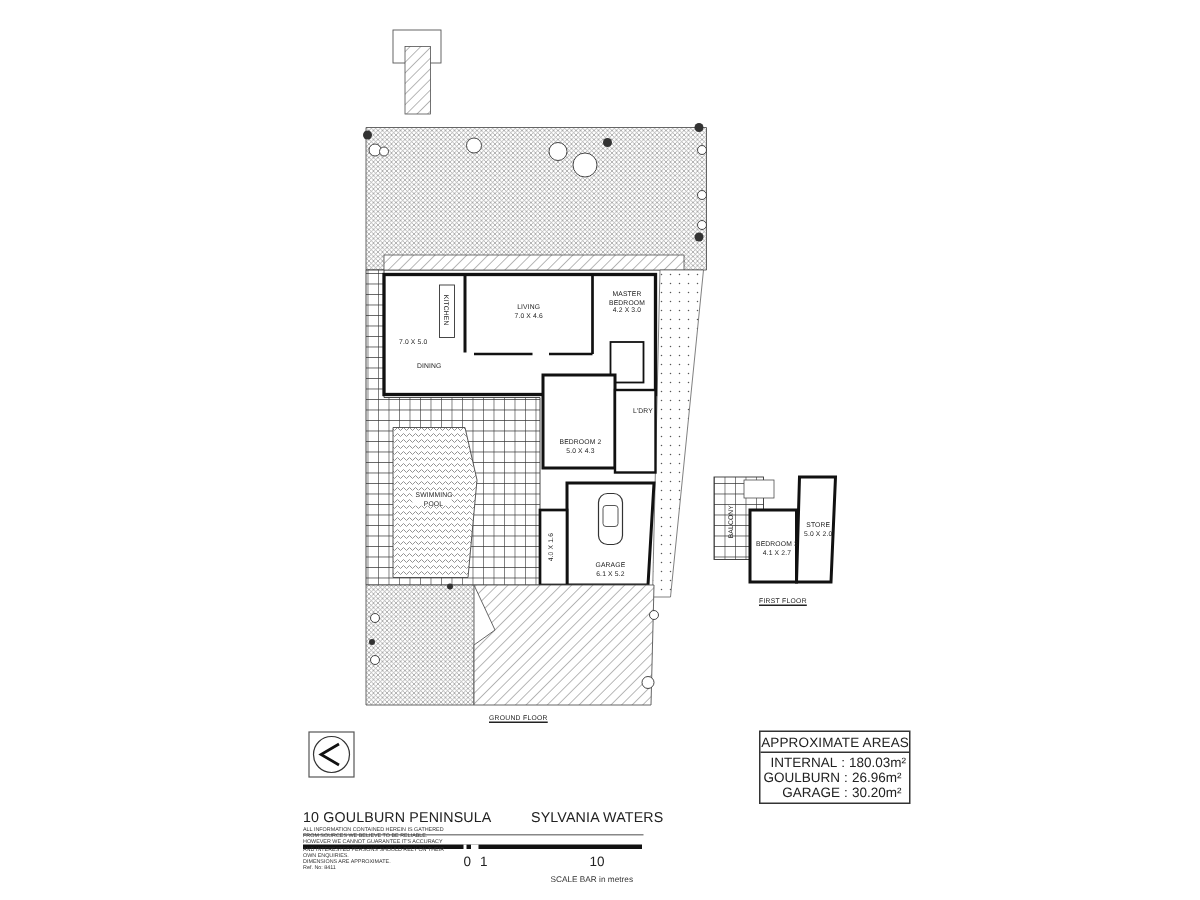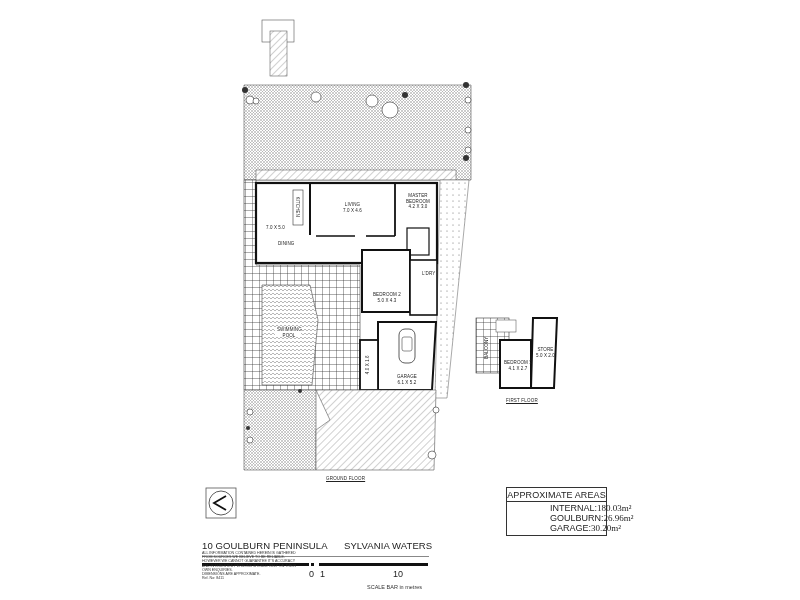--- a/index.html
+++ b/index.html
@@ -2,26 +2,26 @@
 <html><head>
   <meta charset="utf-8">
   <style>
     html, body { margin:0; padding:0; background:#ffffff; }
     body { width:800px; height:600px; position:relative; overflow:hidden; font-family:"Liberation Sans", sans-serif; color:#111; }
     .plan { position:absolute; left:0; top:0; width:800px; height:600px; }
     .lbl { position:absolute; font-size:4.5px; line-height:5.5px; text-align:center; color:#222; letter-spacing:0.1px; white-space:nowrap; }
     .lbl .d { display:block; }
     .caption { position:absolute; font-size:4.5px; color:#222; text-decoration:underline; letter-spacing:0.2px; }
     .areas { position:absolute; left:506px; top:487px; width:99px; border:1px solid #333; font-size:9px; color:#222; background:#fff; }
-    .areas .hd { border-bottom:1px solid #333; text-align:center; padding:2px 0 1px 0; letter-spacing:0.1px; }
+    .areas .hd { border-bottom:1px solid #333; text-align:right; padding:2px 0 1px 0; letter-spacing:0.1px; }
     .areas .row { display:flex; padding:0 2px; line-height:10px; }
     .areas .row .k { width:51px; text-align:right; }
     .areas .row .c { width:8px; text-align:center; }
-    .areas .row .v { flex:1; text-align:left;font-family:Liberation Serif, serif; }
-    .areas .rows { padding:1px 0 2px 0;margin-left:41px; }
+    .areas .row .v { flex:1; text-align:left; }
+    .areas .rows { padding:1px 0 2px 0; }
     .addr { position:absolute; top:540px; font-size:9.5px; color:#222; letter-spacing:0.1px; }
     .rule { position:absolute; left:202px; top:556px; width:227px; height:1px; background:#888; }
     .scalebar { position:absolute; left:202px; top:563px; width:226px; height:3px; background:#111; }
     .scalebar .gap1 { position:absolute; left:107px; top:0; width:2px; height:3px; background:#fff; }
     .scalebar .gap2 { position:absolute; left:112px; top:0; width:5px; height:3px; background:#fff; }
     .tick { position:absolute; top:569px; font-size:9px; color:#222; }
     .scale-cap { position:absolute; left:367px; top:584px; font-size:5.5px; color:#333; }
     .disclaimer { position:absolute; left:202px; top:551px; width:120px; font-size:3.6px; line-height:4.2px; color:#333; text-transform:uppercase; margin-top:0; }
   </style>
 </head>
@@ -181,21 +181,21 @@
     </div>
     <div class="row">
       <span class="k">GARAGE</span>
       <span class="c">:</span>
       <span class="v">30.20m²</span>
     </div>
   </div>
 </div>
 
 <div class="addr" style="left:202px;">10 GOULBURN PENINSULA</div>
-<div class="addr" style="left:344px;">SYLVANIA WATERS</div>
+<div class="addr" style="left:354px;">SYLVANIA WATERS</div>
 <div class="rule"></div>
 
 <div class="scalebar">
   <div class="gap1"></div>
   <div class="gap2"></div>
 </div>
 <div class="tick" style="left:309px;">0</div>
 <div class="tick" style="left:320px;">1</div>
 <div class="tick" style="left:393px;">10</div>
 <div class="scale-cap">SCALE BAR in metres</div>

